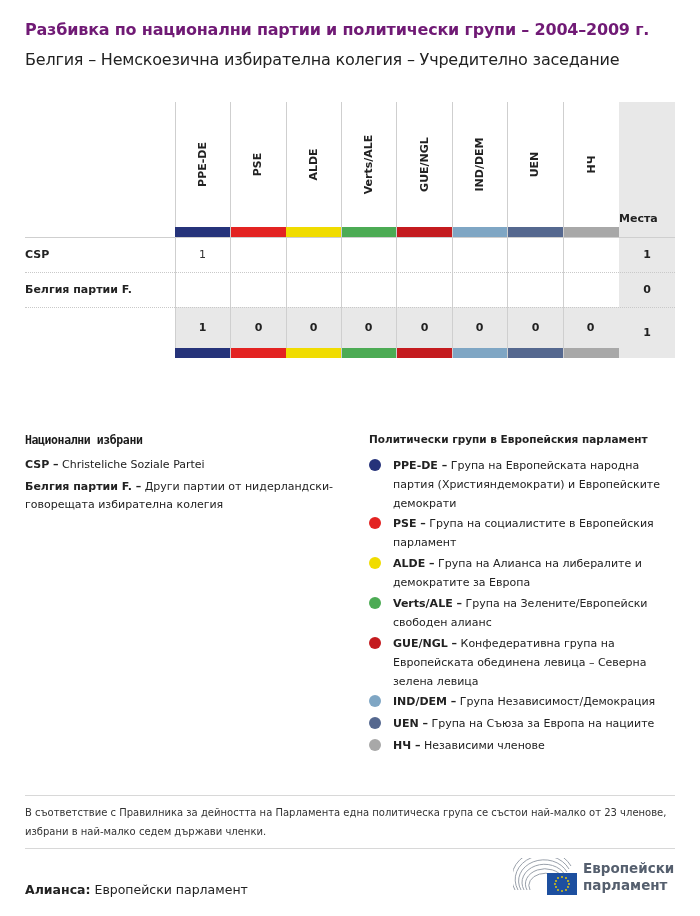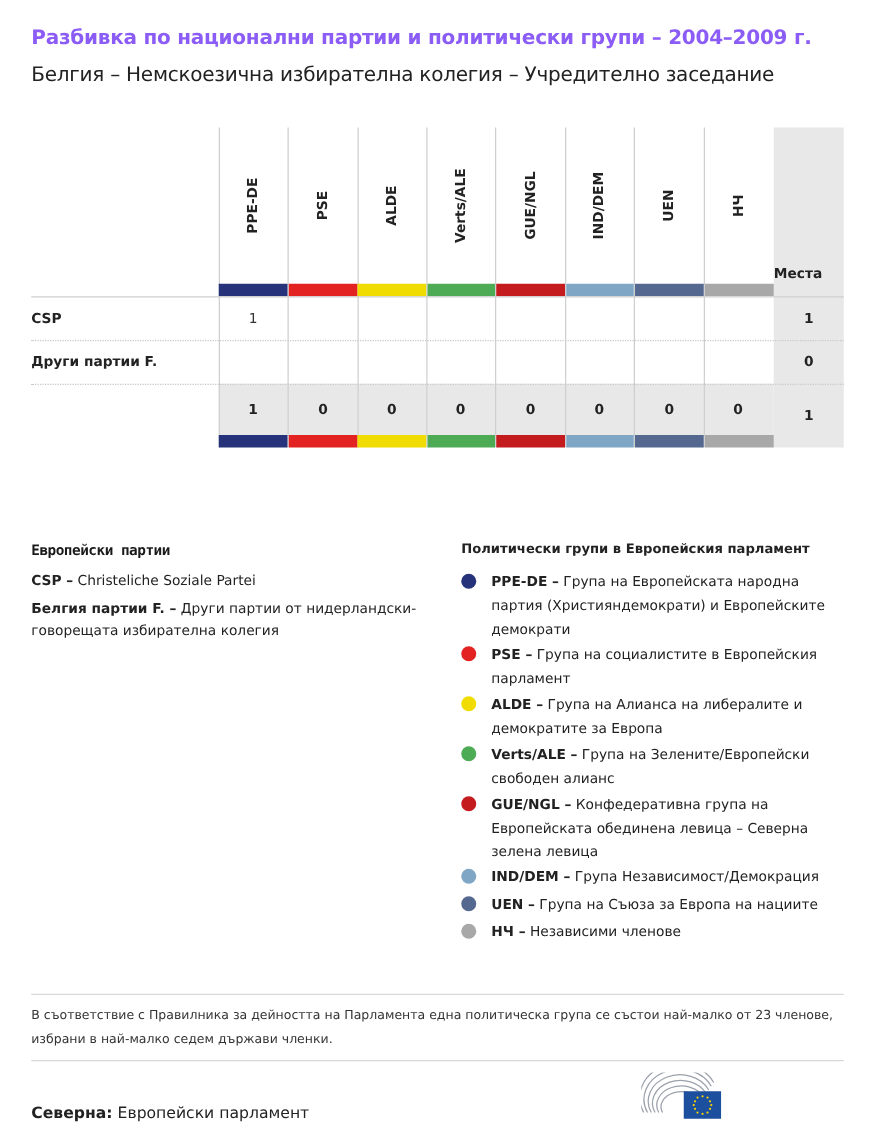--- a/index.html
+++ b/index.html
@@ -1,19 +1,19 @@
 <!DOCTYPE html>
 <html><head>
 <meta charset="utf-8">
 <style>
   * { box-sizing: border-box; margin: 0; padding: 0; }
   html, body { width: 700px; height: 916px; background: #ffffff; overflow: hidden; }
   body { font-family: "DejaVu Sans", sans-serif; color: #1a1a1a; position: relative; }
 
-  .title { position: absolute; left: 25px; top: 20px; font-size: 16px; font-weight: bold; letter-spacing: -0.2px; color: #8b5cf6; }
+  .title { position: absolute; left: 25px; top: 20px; font-size: 16px; font-weight: bold; letter-spacing: -0.2px; color: #701a75; }
   .subtitle { position: absolute; left: 25px; top: 50px; font-size: 16px; color: #222; letter-spacing: -0.2px; }
 
   
   .tbl { position: absolute; left: 25px; top: 102px; width: 650px; height: 256px; }
   .col-line { position: absolute; top: 0; width: 1px; background: #cfcfcf; }
   .hdr-cell { position: absolute; top: 0; height: 125px; display: flex; align-items: center; justify-content: center; }
   .hdr-cell span { display: inline-block; transform: rotate(-90deg); white-space: nowrap; font-size: 11px; font-weight: bold; color: #222; }
   .national-hdr { position: absolute; left: 0; top: 62px; width: 80px; font-size: 11px; font-weight: bold; line-height: 20px; color: #222; }
   .seats-col { position: absolute; left: 594px; top: 0; width: 56px; height: 256px; background: #e8e8e8; }
   .seats-hdr { position: absolute; left: 594px; top: 110px; width: 56px; text-align: left; font-size: 11px; font-weight: bold; color: #222; }
@@ -99,21 +99,21 @@
   <div class="bar" style="left:539px;top:125px;width:55px;background:#a8a8a8"></div>
 
   <div class="hline solid" style="top:135px;width:650px"></div>
   <div class="hline dot" style="top:170px;width:650px"></div>
   <div class="hline dot" style="top:205px;width:650px"></div>
 
   <div class="row-label" style="top:146px">CSP</div>
   <div class="cell" style="left:150px;top:146px">1</div>
   <div class="seat-cell" style="top:146px">1</div>
 
-  <div class="row-label" style="top:181px">Други партии F.</div>
+  <div class="row-label" style="top:181px">Белгия партии F.</div>
   <div class="seat-cell" style="top:181px">0</div>
 
   <div class="tcell" style="left:150px;top:219px">1</div>
   <div class="tcell" style="left:206px;top:219px">0</div>
   <div class="tcell" style="left:261px;top:219px">0</div>
   <div class="tcell" style="left:316px;top:219px">0</div>
   <div class="tcell" style="left:372px;top:219px">0</div>
   <div class="tcell" style="left:427px;top:219px">0</div>
   <div class="tcell" style="left:483px;top:219px">0</div>
   <div class="tcell" style="left:538px;top:219px">0</div>
@@ -122,38 +122,38 @@
   <div class="bar" style="left:150px;top:246px;width:55px;background:#26337a"></div>
   <div class="bar" style="left:206px;top:246px;width:55px;background:#e32322"></div>
   <div class="bar" style="left:261px;top:246px;width:55px;background:#f0dc00"></div>
   <div class="bar" style="left:317px;top:246px;width:54px;background:#4cab54"></div>
   <div class="bar" style="left:372px;top:246px;width:55px;background:#c41b1f"></div>
   <div class="bar" style="left:428px;top:246px;width:54px;background:#7fa6c4"></div>
   <div class="bar" style="left:483px;top:246px;width:55px;background:#55688f"></div>
   <div class="bar" style="left:539px;top:246px;width:55px;background:#a8a8a8"></div>
 </div>
 
-<div class="leg-nat-title">Европейски  партии</div>
+<div class="leg-nat-title">Национални  избрани</div>
 <div class="leg-nat-item" style="top:456px"><b>CSP –</b><span> Christeliche Soziale Partei</span></div>
 <div class="leg-nat-item" style="top:478px"><b>Белгия партии F. –</b><span> Други партии от нидерландски-говорещата избирателна колегия</span></div>
 
 <div class="leg-grp-title">Политически групи в Европейския парламент</div>
 <div class="leg-grp-item" style="top:456px"><span class="dot" style="background:#26337a"></span><b>PPE-DE –</b><span> Група на Европейската народна партия (Християндемократи) и Европейските демократи</span></div>
 <div class="leg-grp-item" style="top:514px"><span class="dot" style="background:#e32322"></span><b>PSE –</b><span> Група на социалистите в Европейския парламент</span></div>
 <div class="leg-grp-item" style="top:554px"><span class="dot" style="background:#f0dc00"></span><b>ALDE –</b><span> Група на Алианса на либералите и демократите за Европа</span></div>
 <div class="leg-grp-item" style="top:594px"><span class="dot" style="background:#4cab54"></span><b>Verts/ALE –</b><span> Група на Зелените/Европейски свободен алианс</span></div>
 <div class="leg-grp-item" style="top:634px"><span class="dot" style="background:#c41b1f"></span><b>GUE/NGL –</b><span> Конфедеративна група на Европейската обединена левица – Северна зелена левица</span></div>
 <div class="leg-grp-item" style="top:692px"><span class="dot" style="background:#7fa6c4"></span><b>IND/DEM –</b><span> Група Независимост/Демокрация</span></div>
 <div class="leg-grp-item" style="top:714px"><span class="dot" style="background:#55688f"></span><b>UEN –</b><span> Група на Съюза за Европа на нациите</span></div>
 <div class="leg-grp-item" style="top:736px"><span class="dot" style="background:#a8a8a8"></span><b>НЧ –</b><span> Независими членове</span></div>
 
 <div class="divider" style="top:795px"></div>
 <div class="note">В съответствие с Правилника за дейността на Парламента една политическа група се състои най-малко от 23 членове, избрани в най-малко седем държави членки.</div>
 <div class="divider" style="top:848px"></div>
-<div class="source"><b>Северна:</b><span> Европейски парламент</span></div>
+<div class="source"><b>Алианса:</b><span> Европейски парламент</span></div>
 
 <div class="logo">
   <svg width="64" height="38" viewBox="0 0 64 38">
     <g fill="none" stroke="#9aa1ab" stroke-width="1">
       <path d="M2 32 A30 26 0 0 1 58 8"></path>
       <path d="M5 32 A27 23 0 0 1 56 11"></path>
       <path d="M8 32 A24 20 0 0 1 54 14"></path>
       <path d="M11 32 A21 17 0 0 1 52 17"></path>
       <path d="M14 32 A18 14 0 0 1 50 20"></path>
       <path d="M17 32 A15 11 0 0 1 48 23"></path>
@@ -167,13 +167,17 @@
         <circle cx="55" cy="29" r="0.9"></circle>
         <circle cx="53" cy="32" r="0.9"></circle>
       <circle cx="49" cy="33" r="0.9"></circle>
         <circle cx="45" cy="32" r="0.9"></circle>
         <circle cx="43" cy="29" r="0.9"></circle>
       <circle cx="42" cy="26" r="0.9"></circle>
         <circle cx="43" cy="23" r="0.9"></circle>
         <circle cx="45" cy="20" r="0.9"></circle>
     </g>
   </svg>
+  <div class="logo-text">
+    <div>Европейски</div>
+    <div>парламент</div>
+  </div>
 </div>
 
 </body></html>

